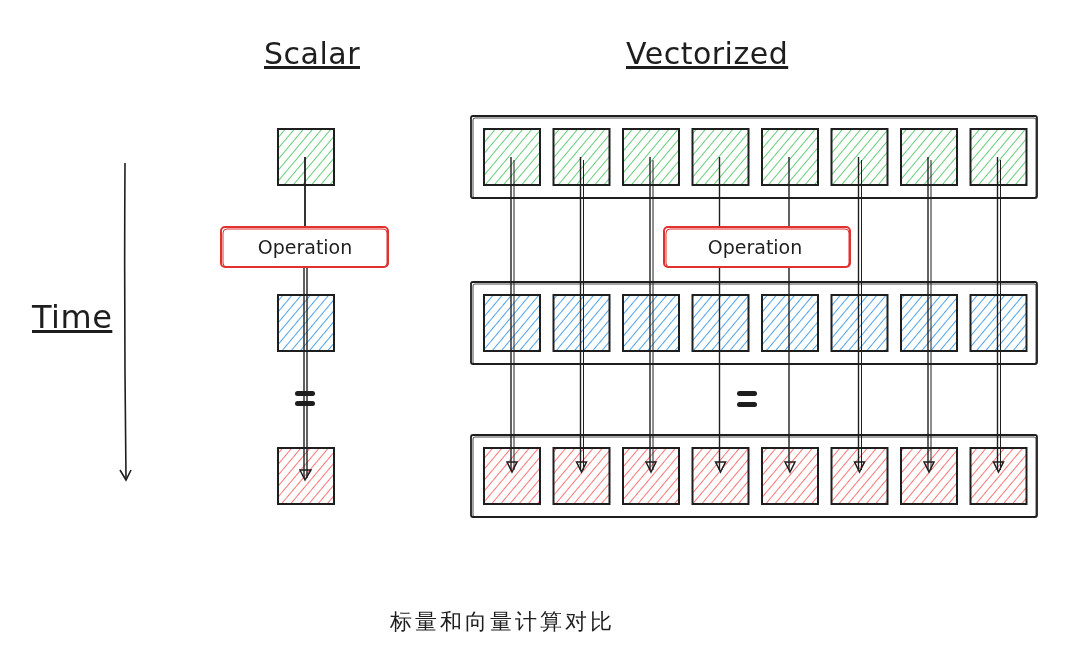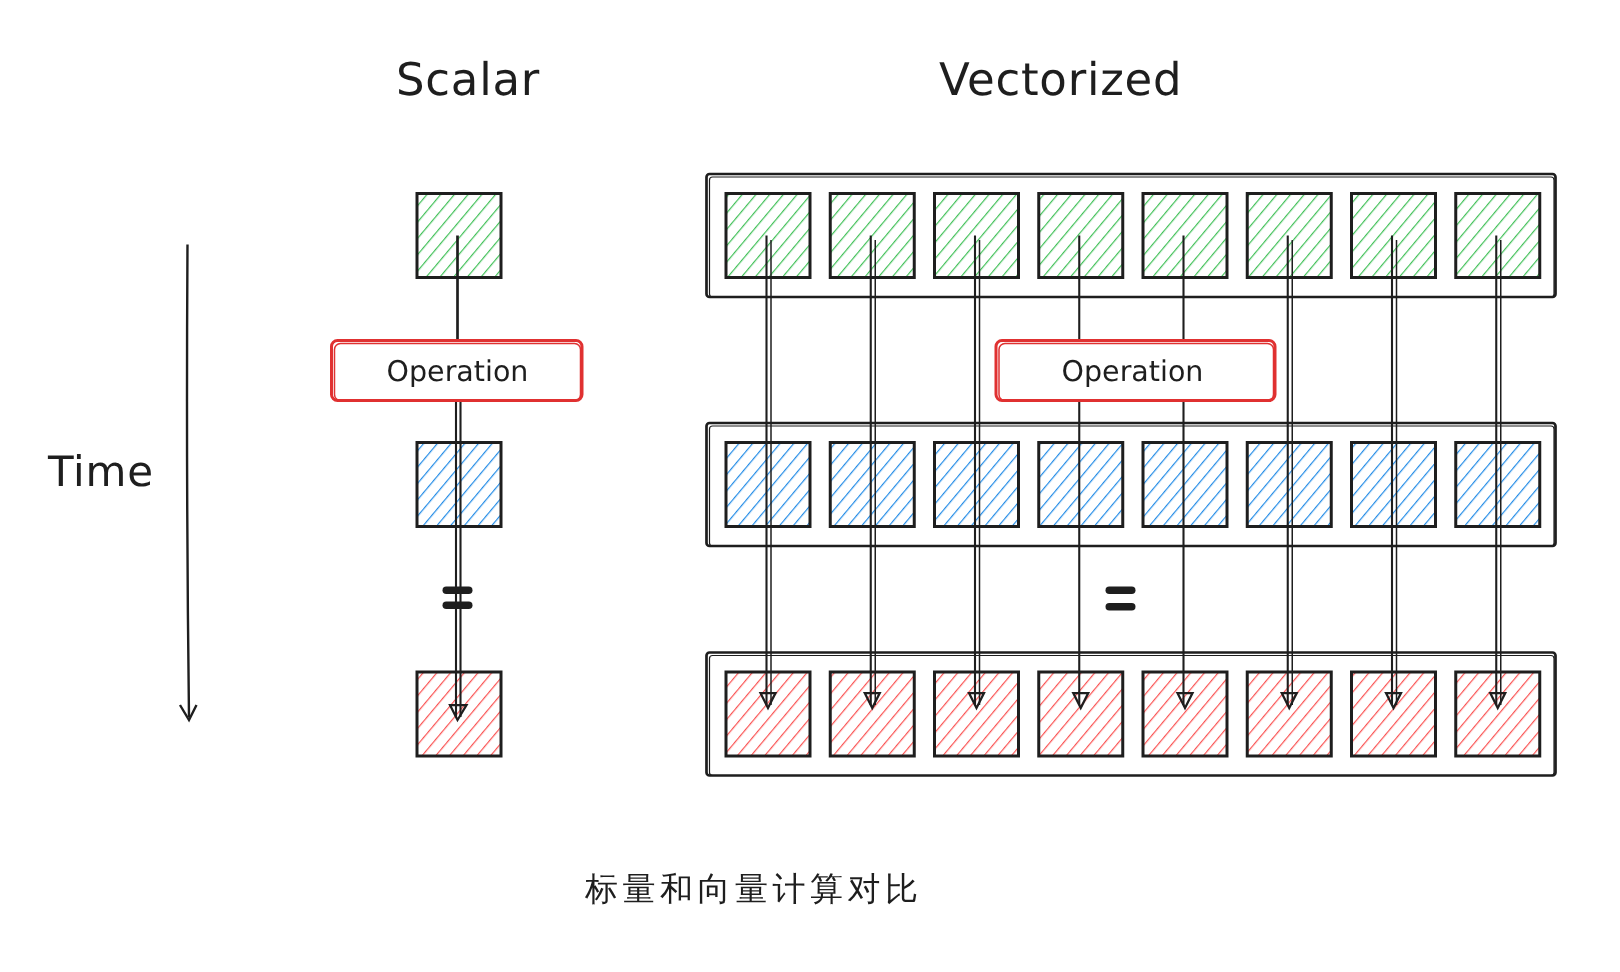--- a/index.html
+++ b/index.html
@@ -1,28 +1,28 @@
 <!DOCTYPE html>
 <html><head>
 <meta charset="utf-8">
 <style>
   html, body { margin: 0; padding: 0; background: #ffffff; }
   body { width: 1080px; height: 648px; position: relative; overflow: hidden;
          font-family: "DejaVu Sans", sans-serif; color: #1e1e1e; }
   #stage { position: absolute; left: 0; top: 0; }
-  .title { position: absolute; font-size: 30px; font-family: "DejaVu Sans", sans-serif; font-weight: normal; letter-spacing: 0.5px; color: #1e1e1e; }
-  .caption { position: absolute; font-size: 22px; font-family: "DejaVu Sans", sans-serif; letter-spacing: 3px; color: #1e1e1e; }
+  .title { position: absolute; font-size: 30px; font-family: "DejaVu Sans", sans-serif; font-weight: normal; letter-spacing: 0.5px; color: #1e1e1e; text-decoration: underline; }
+  .caption { position: absolute; font-size: 22px; font-family: "DejaVu Sans", sans-serif; letter-spacing: 3px; color: #1e1e1e; margin-top: 29px; }
   .label { font-family: "DejaVu Sans", sans-serif; }
 </style>
 </head>
 <body>
 
 <div class="title" style="left:264px; top:36px;">Scalar</div>
 <div class="title" style="left:626px; top:36px;">Vectorized</div>
-<div class="title" style="left:32px; top:298px; font-size:28px;">Time</div>
+<div class="title" style="left:32px; top:298px; font-size:32px;">Time</div>
 <div class="caption" style="left:390px; top:578px;">标量和向量计算对比</div>
 
 <svg id="stage" width="1080" height="648" viewBox="0 0 1080 648">
   <defs>
     <pattern id="hatch-green" patternUnits="userSpaceOnUse" width="7" height="7" patternTransform="rotate(40)">
       <line x1="0" y1="0" x2="0" y2="7" stroke="#40c057" stroke-width="1.6"></line>
     </pattern>
     <pattern id="hatch-blue" patternUnits="userSpaceOnUse" width="7" height="7" patternTransform="rotate(40)">
       <line x1="0" y1="0" x2="0" y2="7" stroke="#228be6" stroke-width="1.6"></line>
     </pattern>

